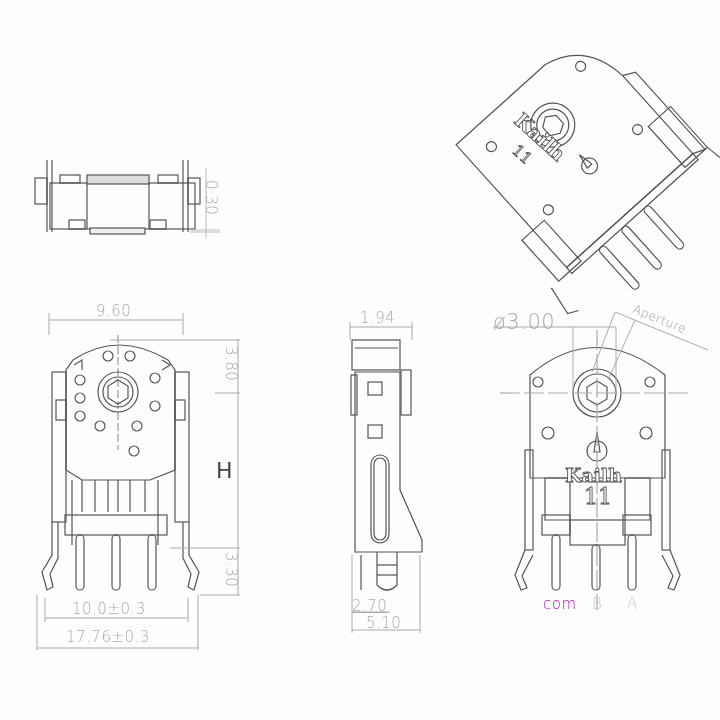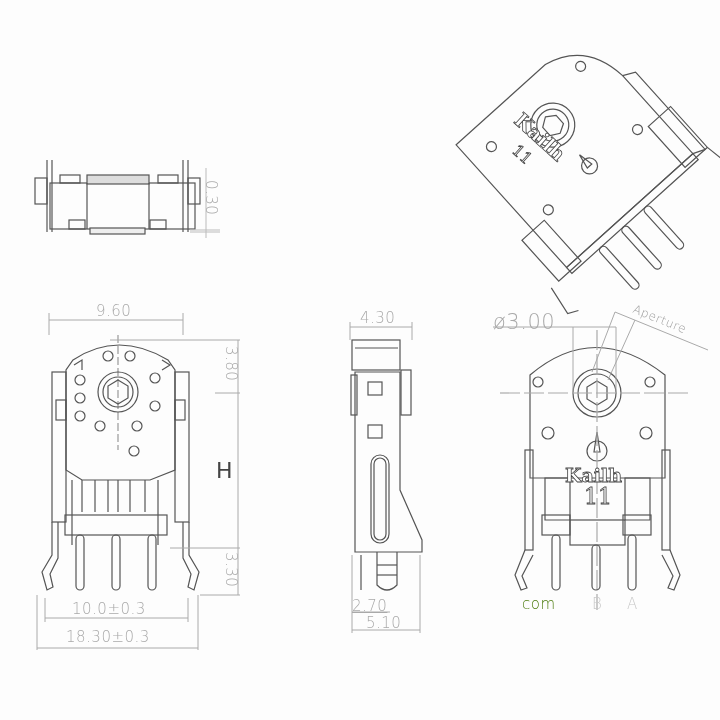--- a/index.html
+++ b/index.html
@@ -182,26 +182,26 @@
 <div class="dim vert" style="left:220px;top:180px;">0.30</div>
 
 <div class="brand" style="left:510px;top:125px;font-size:20px;transform:rotate(42deg);">Kailh</div>
 <div class="brand" style="left:512px;top:145px;font-size:16px;transform:rotate(42deg);font-weight:normal;">11</div>
 
 <div class="dim" style="left:96px;top:302px;">9.60</div>
 <div class="dim vert" style="left:240px;top:346px;">3.80</div>
 <div class="lbl" style="left:216px;top:458px;font-size:22px;">H</div>
 <div class="dim vert" style="left:240px;top:552px;">3.30</div>
 <div class="dim" style="left:72px;top:600px;text-align:center;">10.0±0.3</div>
-<div class="dim" style="left:66px;top:628px;">18.30±0.3</div>
-
-<div class="dim" style="left:360px;top:309px;">4.30</div>
+<div class="dim" style="left:66px;top:628px;">17.76±0.3</div>
+
+<div class="dim" style="left:360px;top:309px;">1.94</div>
 <div class="dim" style="left:352px;top:597px;text-decoration:underline;">2.70</div>
 <div class="dim" style="left:366px;top:614px;">5.10</div>
 
 <div class="dim" style="left:493px;top:310px;font-size:21px;">ø3.00</div>
 <div class="dim" style="left:636px;top:302px;font-size:12px;color:#999;transform:rotate(22deg);transform-origin:left top;">Aperture</div>
 <div class="brand" style="left:565px;top:464px;font-size:19px;">Kailh</div>
 <div class="brand" style="left:584px;top:484px;font-size:22px;font-weight:normal;">11</div>
 
-<div class="dim" style="left:522px;top:595px;color:#4d7c0f;font-size:15px;">com</div>
+<div class="dim" style="left:543px;top:595px;color:#a21caf;font-size:15px;">com</div>
 <div class="dim" style="left:592px;top:595px;color:#c8c8c8;font-size:15px;">B</div>
 <div class="dim" style="left:627px;top:595px;color:#c8c8c8;font-size:15px;">A</div>
 
 </body></html>

